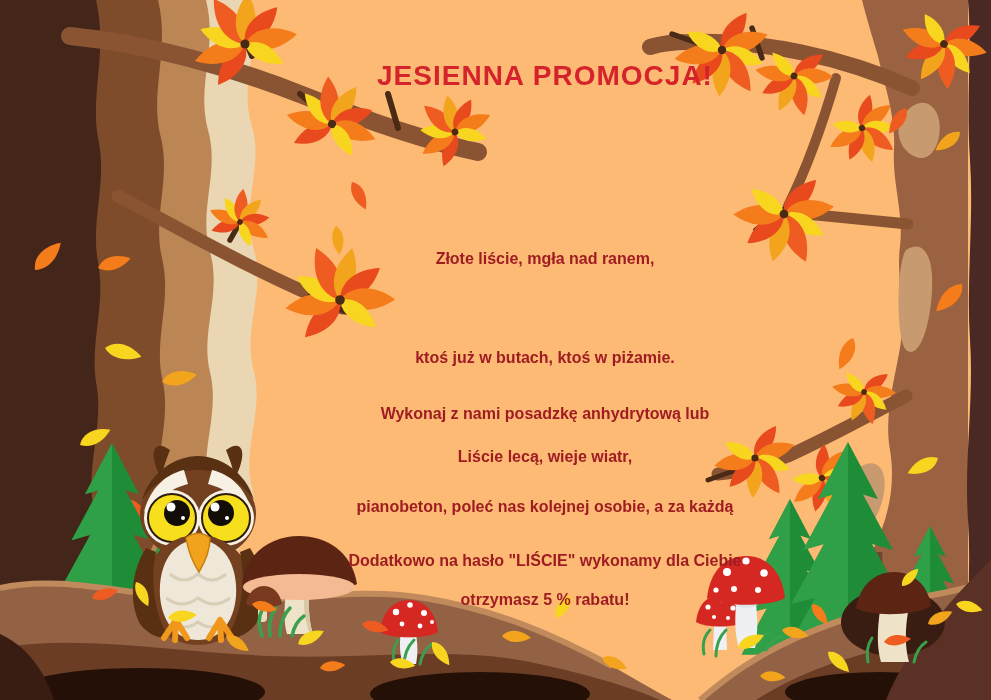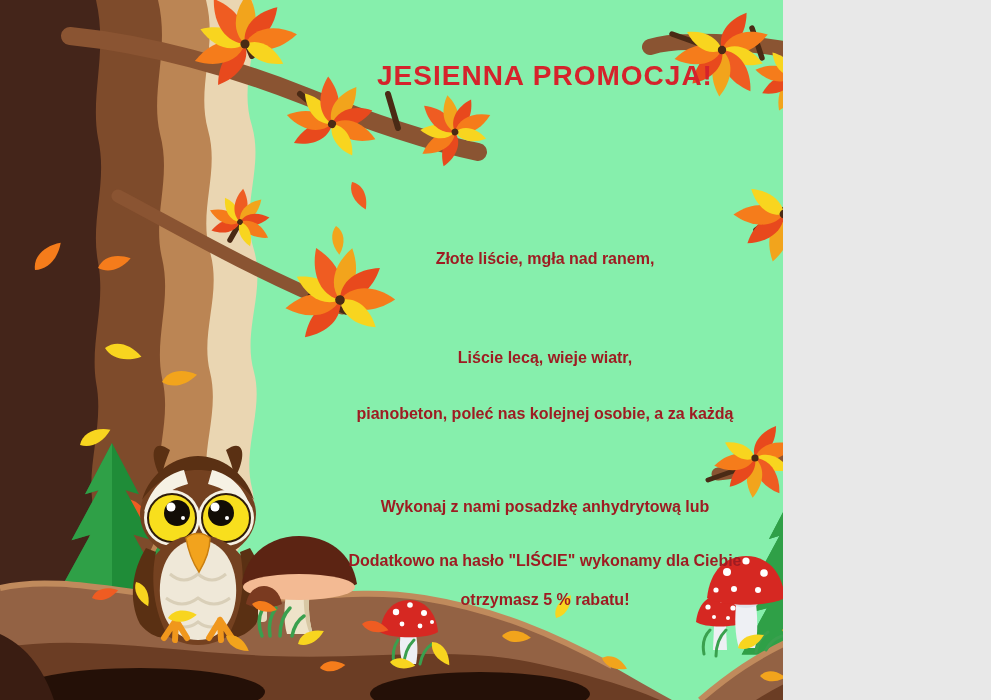--- a/index.html
+++ b/index.html
@@ -1,18 +1,18 @@
 <!DOCTYPE html>
 <html><head>
 <meta charset="utf-8">
 <style>
   html,body{margin:0;padding:0;background:#e8e8e8;}
   .canvas{
-    position:relative;width:783px;height:700px;overflow:hidden;
-    background:#86efac;font-family:"Liberation Sans",sans-serif;
+    position:relative;width:991px;height:700px;overflow:hidden;
+    background:#fdba74;font-family:"Liberation Sans",sans-serif;
   }
   .scene{position:absolute;left:0;top:0;width:991px;height:700px;display:block;}
   .text-block{
     position:absolute;left:100px;width:890px;text-align:center;
     color:#9e1c22;font-weight:bold;font-size:16px;white-space:pre-wrap;
   }
   .title{
     position:absolute;left:100px;width:890px;top:60px;text-align:center;
     color:#d5232b;font-weight:bold;font-size:28px;letter-spacing:1px;
   }
@@ -240,26 +240,27 @@
       <use href="#lf" fill="#f57c1b" transform="translate(812,604) rotate(140) scale(0.75)"></use>
       <use href="#lf" fill="#f8d51f" transform="translate(902,586) rotate(40) scale(0.7)"></use>
       <use href="#lf" fill="#f2a41c" transform="translate(760,676) rotate(90) scale(0.75)"></use>
     </g>
   </svg>
 
   <div class="title">JESIENNA PROMOCJA!</div>
 
   <div class="text-block poem">
     <div>Złote liście, mgła nad ranem,</div>
+    <div>ktoś już w butach, ktoś w piżamie.</div>
     <div>Liście lecą, wieje wiatr,</div>
   </div>
 
   <div class="text-block offer">
+    <div>Wykonaj z nami posadzkę anhydrytową lub</div>
     <div>pianobeton, poleć nas kolejnej osobie, a za każdą</div>
-    <div>Wykonaj z nami posadzkę anhydrytową lub</div>
     <div>otrzymasz 5 % rabatu!</div>
   </div>
 
   <div class="text-block bonus">
     <div>Dodatkowo na hasło "LIŚCIE" wykonamy dla Ciebie</div>
     
   </div>
 
 </div>
 

